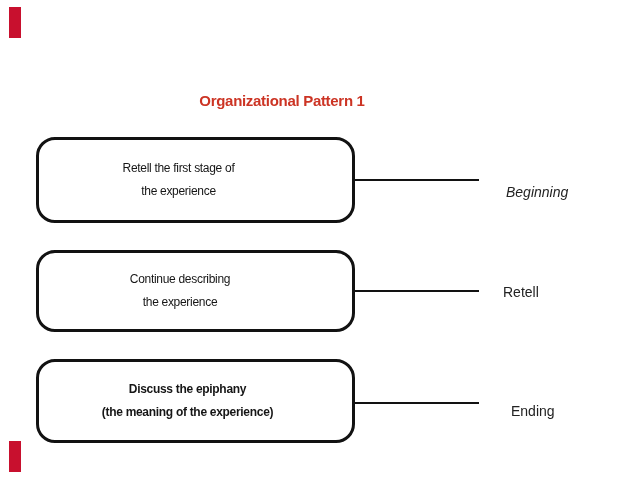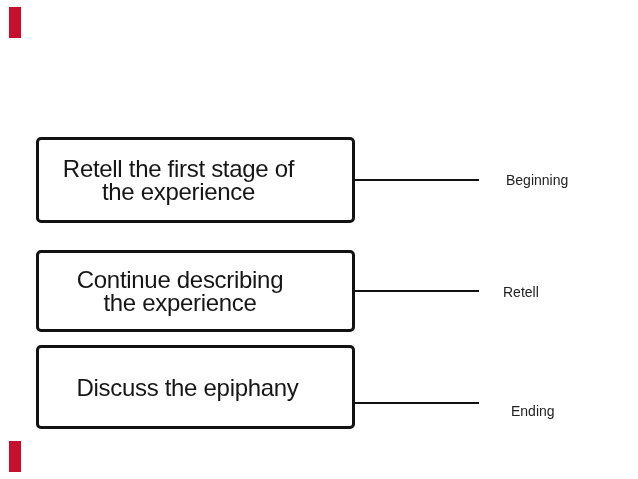--- a/index.html
+++ b/index.html
@@ -45,77 +45,79 @@
     color: #cc3424;
     white-space: nowrap;
   }
   .box {
     position: absolute;
     left: 36px;
     width: 319px;
     box-sizing: border-box;
     background: #ffffff;
     border: 3px solid #121212;
-    border-radius: 5px;
+    border-radius: 19px;
     display: flex;
     flex-direction: column;
     justify-content: center;
     align-items: center;
     text-align: center;
-    font-size: 24px;
+    font-size: 12px;
     line-height: 23px;
     letter-spacing: -0.3px;
     color: #161616;
   }
   .box.r0 { top: 137px; height: 86px; padding-right: 34px; }
   .box.r1 { top: 250px; height: 82px; padding-right: 31px; }
-  .box.r2 { top: 345px; height: 84px; padding-right: 16px;  }
+  .box.r2 { top: 359px; height: 84px; padding-right: 16px; font-weight: bold;  }
   .connector {
     position: absolute;
     left: 355px;
     width: 124px;
     height: 2px;
     background: #121212;
   }
   .connector.r0 { top: 179px; }
   .connector.r1 { top: 290px; }
   .connector.r2 { top: 402px; }
   .flow-label {
     position: absolute;
     font-size: 14px;
     line-height: 16px;
     color: #222222;
     white-space: nowrap;
   }
-  .flow-label.r0 { left: 506px; top: 172px; }
+  .flow-label.r0 { left: 506px; top: 184px; font-style: italic; }
   .flow-label.r1 { left: 503px; top: 284px; }
   .flow-label.r2 { left: 511px; top: 403px; }
 </style>
 </head>
 <body>
 
 <div class="slide">
 
   <div class="red-bar top"></div>
   <div class="red-bar bottom"></div>
 
+  <div class="subtitle">Organizational Pattern 1</div>
 
   <div class="box r0">
     <span>Retell the first stage of</span>
     <span>the experience</span>
   </div>
   <div class="connector r0"></div>
   <div class="flow-label r0">Beginning</div>
 
   <div class="box r1">
     <span>Continue describing</span>
     <span>the experience</span>
   </div>
   <div class="connector r1"></div>
   <div class="flow-label r1">Retell</div>
 
   <div class="box r2">
     <span>Discuss the epiphany</span>
+    <span>(the meaning of the experience)</span>
   </div>
   <div class="connector r2"></div>
   <div class="flow-label r2">Ending</div>
 
 </div>
 
 </body></html>

